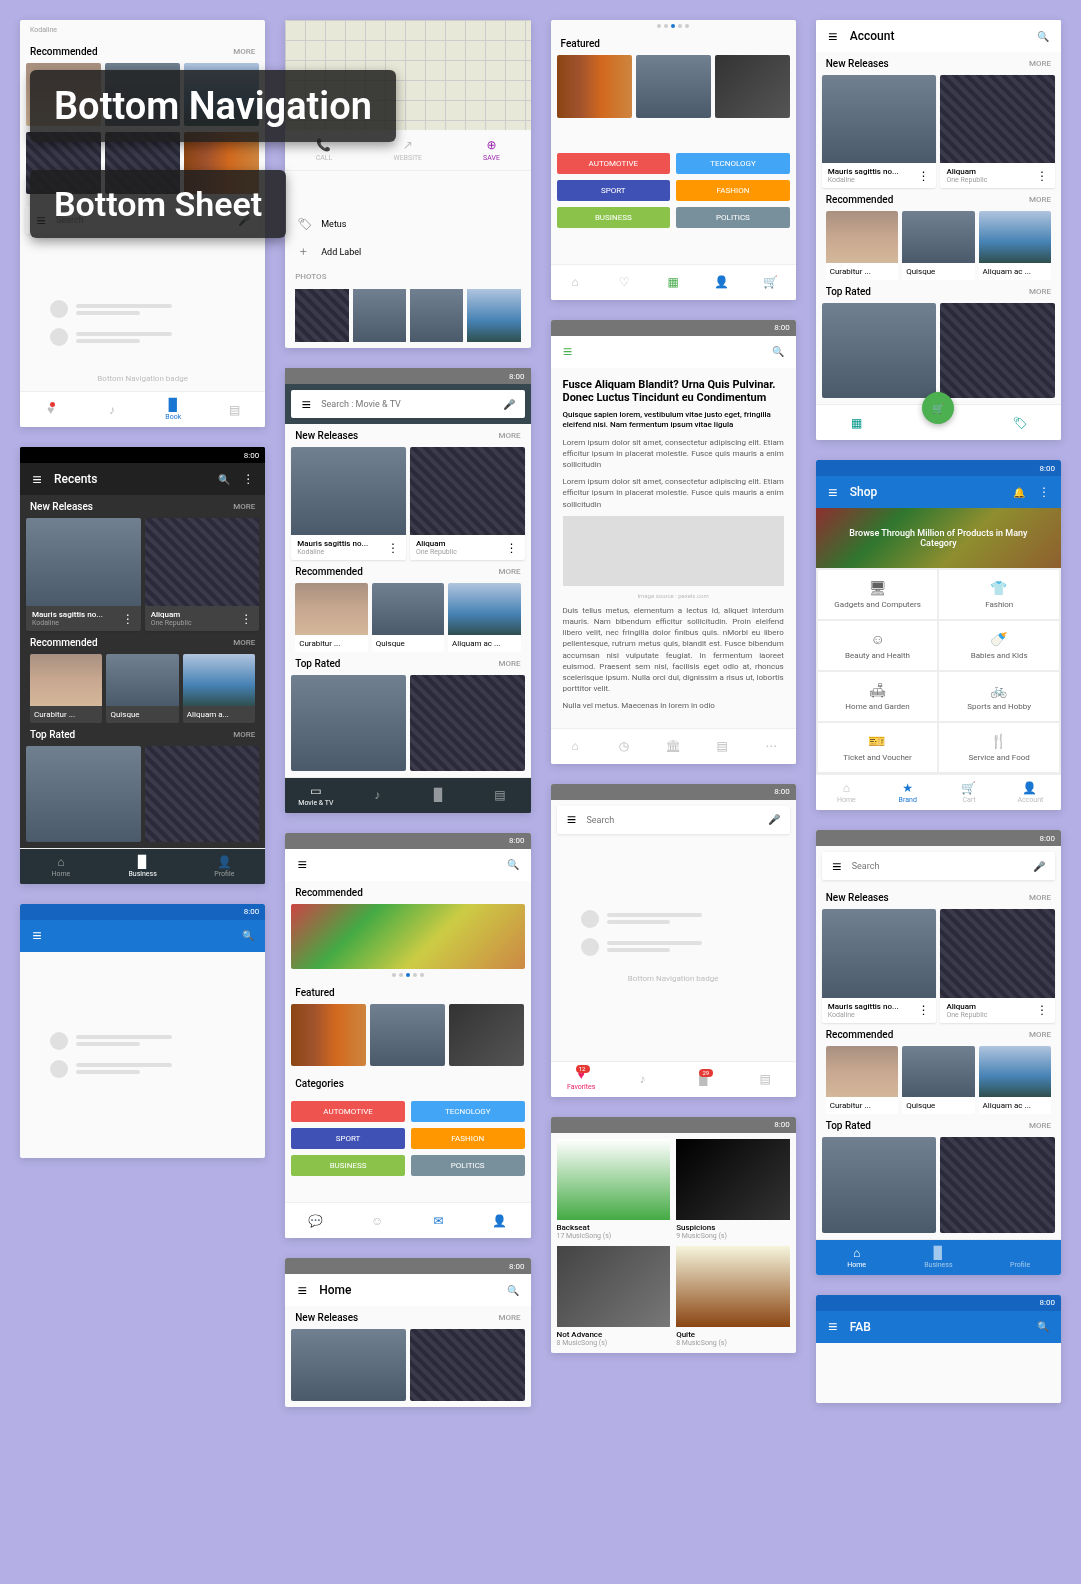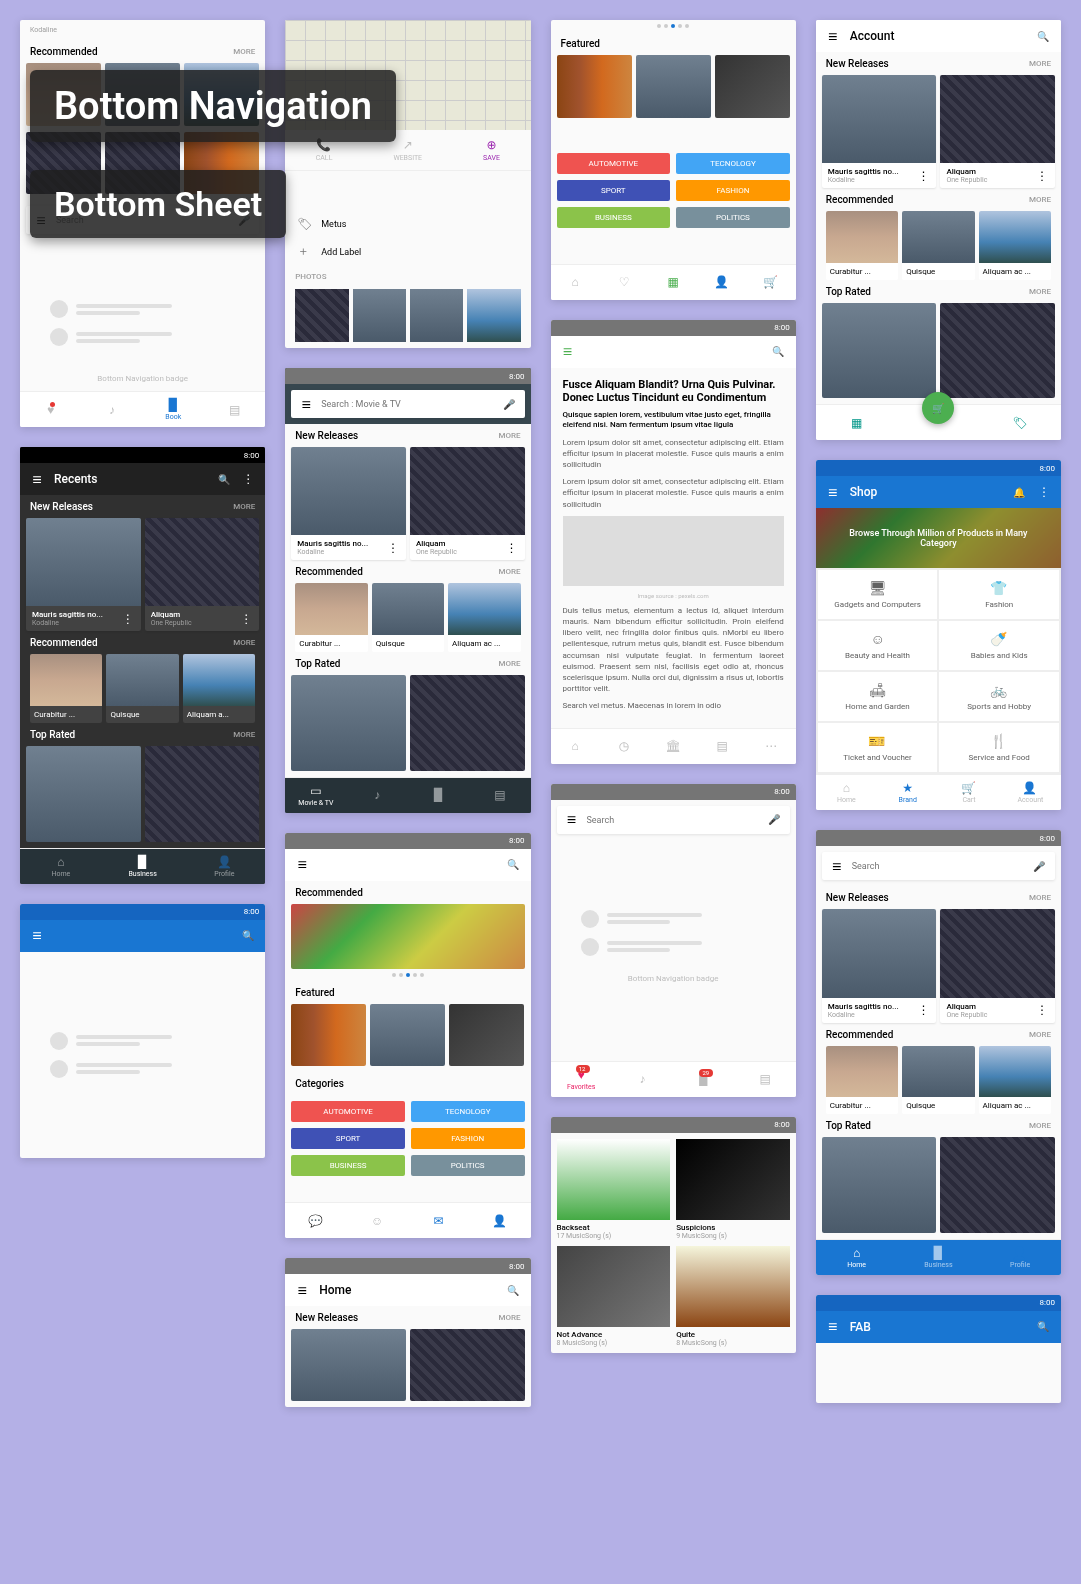--- a/index.html
+++ b/index.html
@@ -537,21 +537,21 @@
             <span class="icon search-icon" style="color:#4CAF50"></span>
           </div>
   <div class="article">
     <h3>Fusce Aliquam Blandit? Urna Quis Pulvinar. Donec Luctus Tincidunt eu Condimentum</h3>
     <div class="lead">Quisque sapien lorem, vestibulum vitae justo eget, fringilla eleifend nisi. Nam fermentum ipsum vitae ligula</div>
     <p>Lorem ipsum dolor sit amet, consectetur adipiscing elit. Etiam efficitur ipsum in placerat molestie. Fusce quis mauris a enim sollicitudin</p>
     <p>Lorem ipsum dolor sit amet, consectetur adipiscing elit. Etiam efficitur ipsum in placerat molestie. Fusce quis mauris a enim sollicitudin</p>
     <div class="figure bg-dental"></div>
     <div class="figcap">Image source : pexels.com</div>
     <p>Duis tellus metus, elementum a lectus id, aliquet interdum mauris. Nam bibendum efficitur sollicitudin. Proin eleifend libero velit, nec fringilla dolor finibus quis. nMorbi eu libero pellentesque, rutrum metus quis, blandit est. Fusce bibendum accumsan nisi vulputate feugiat. In fermentum laoreet euismod. Praesent sem nisl, facilisis eget odio at, rhoncus scelerisque ipsum. Nulla orci dui, dignissim a risus ut, lobortis porttitor velit.</p>
-    <p>Search vel metus. Maecenas in lorem in odio</p>
+    <p>Nulla vel metus. Maecenas in lorem in odio</p>
   </div>
   <div class="bottomnav">
     <div class="item">
               <span class="ic">⌂</span>
             </div>
     <div class="item">
               <span class="ic">◷</span>
             </div>
     <div class="item">
               <span class="ic">🏛</span>

